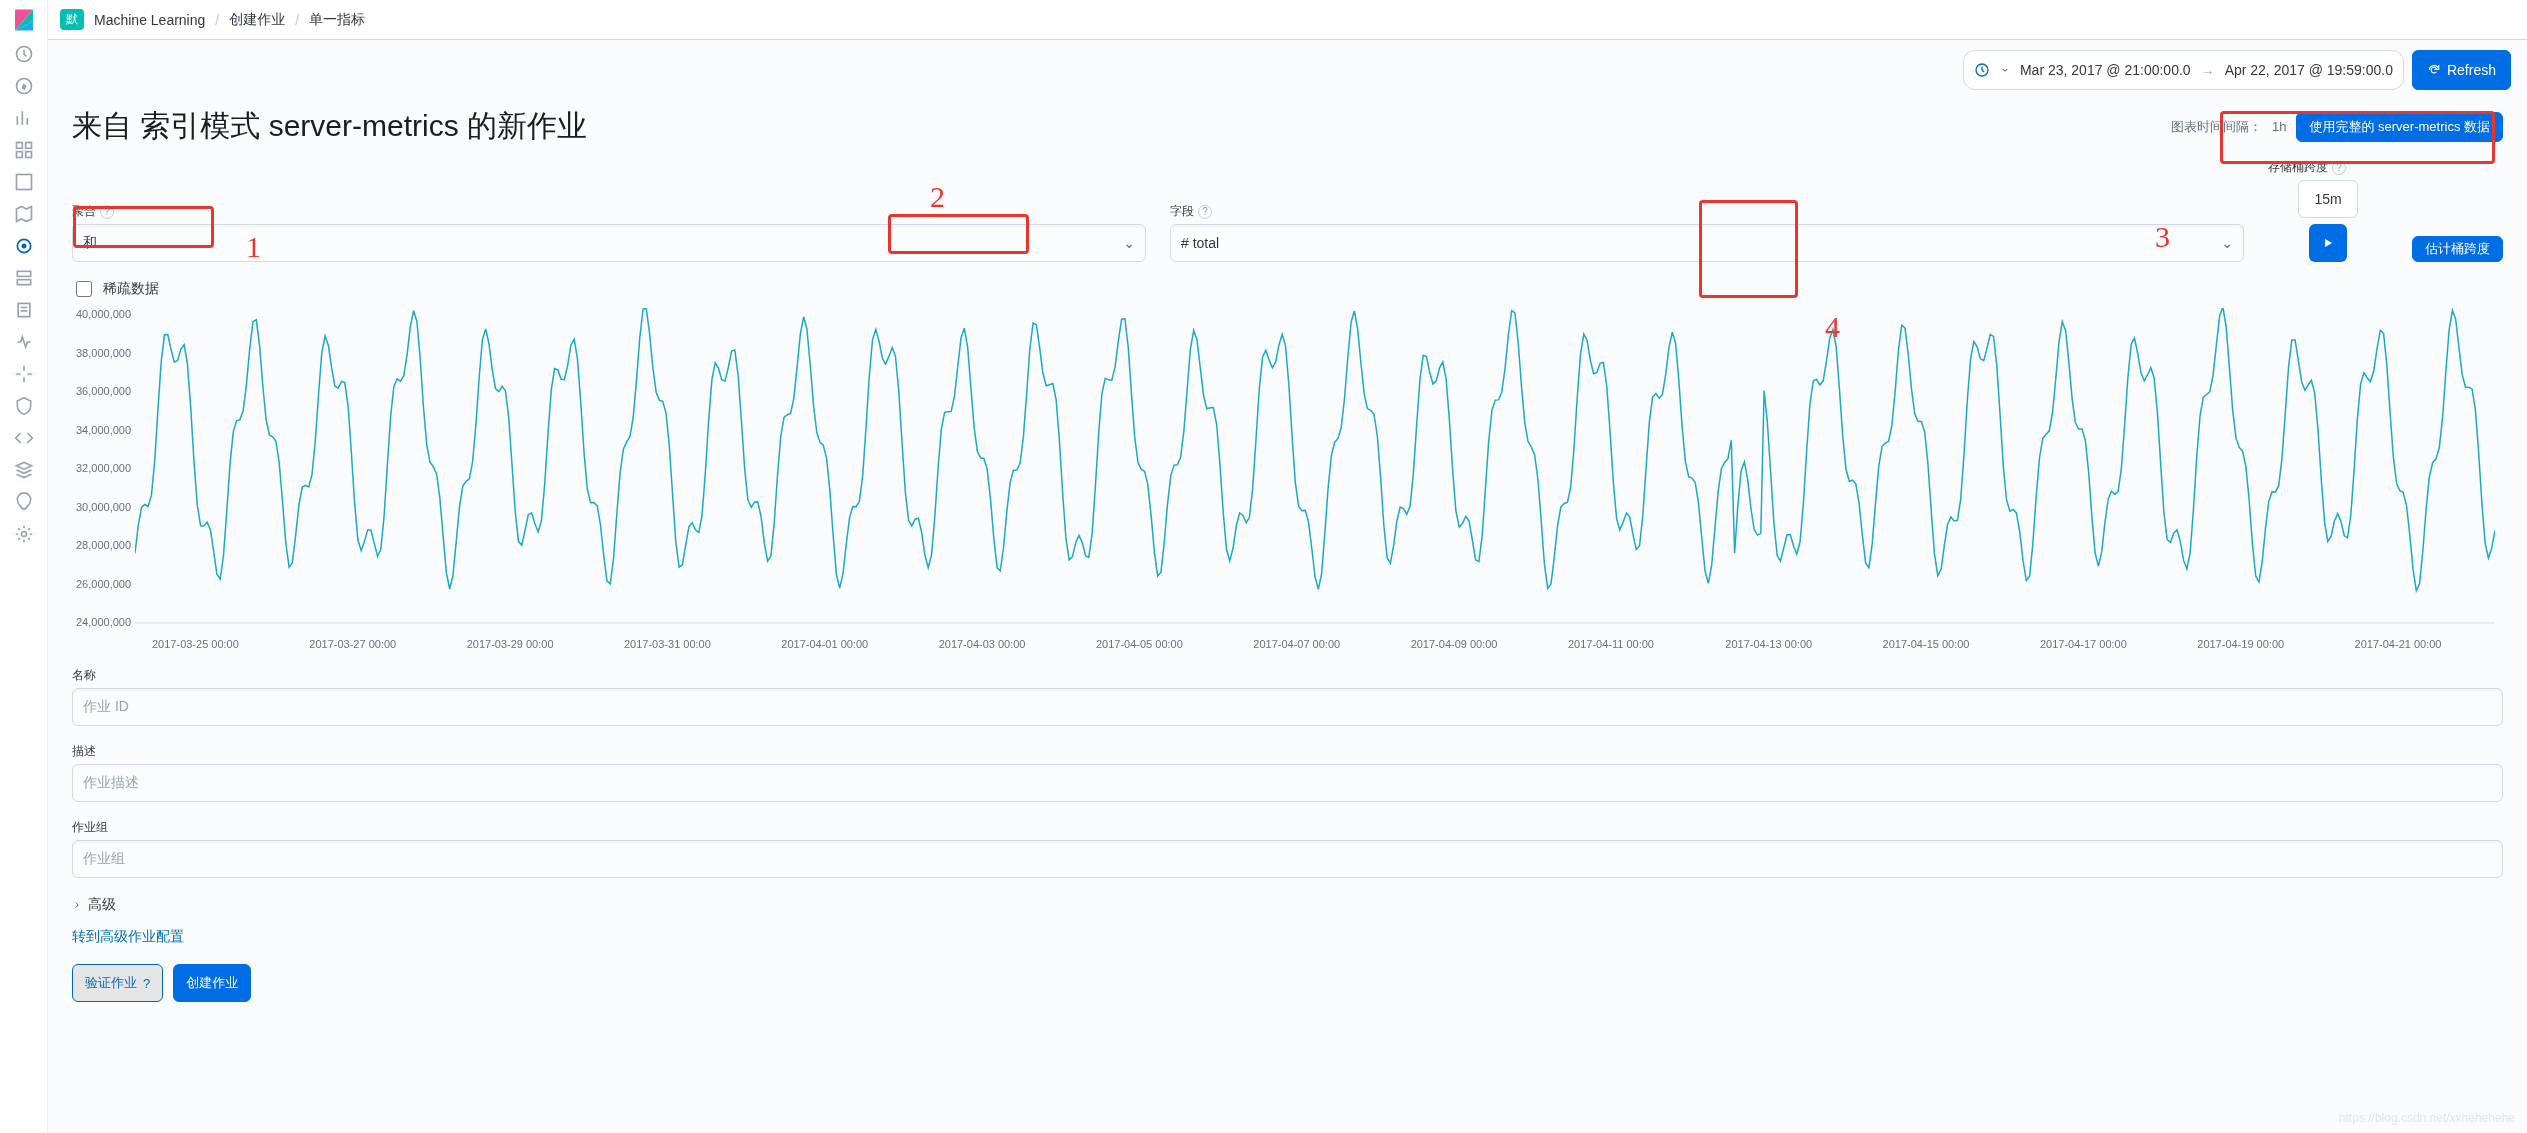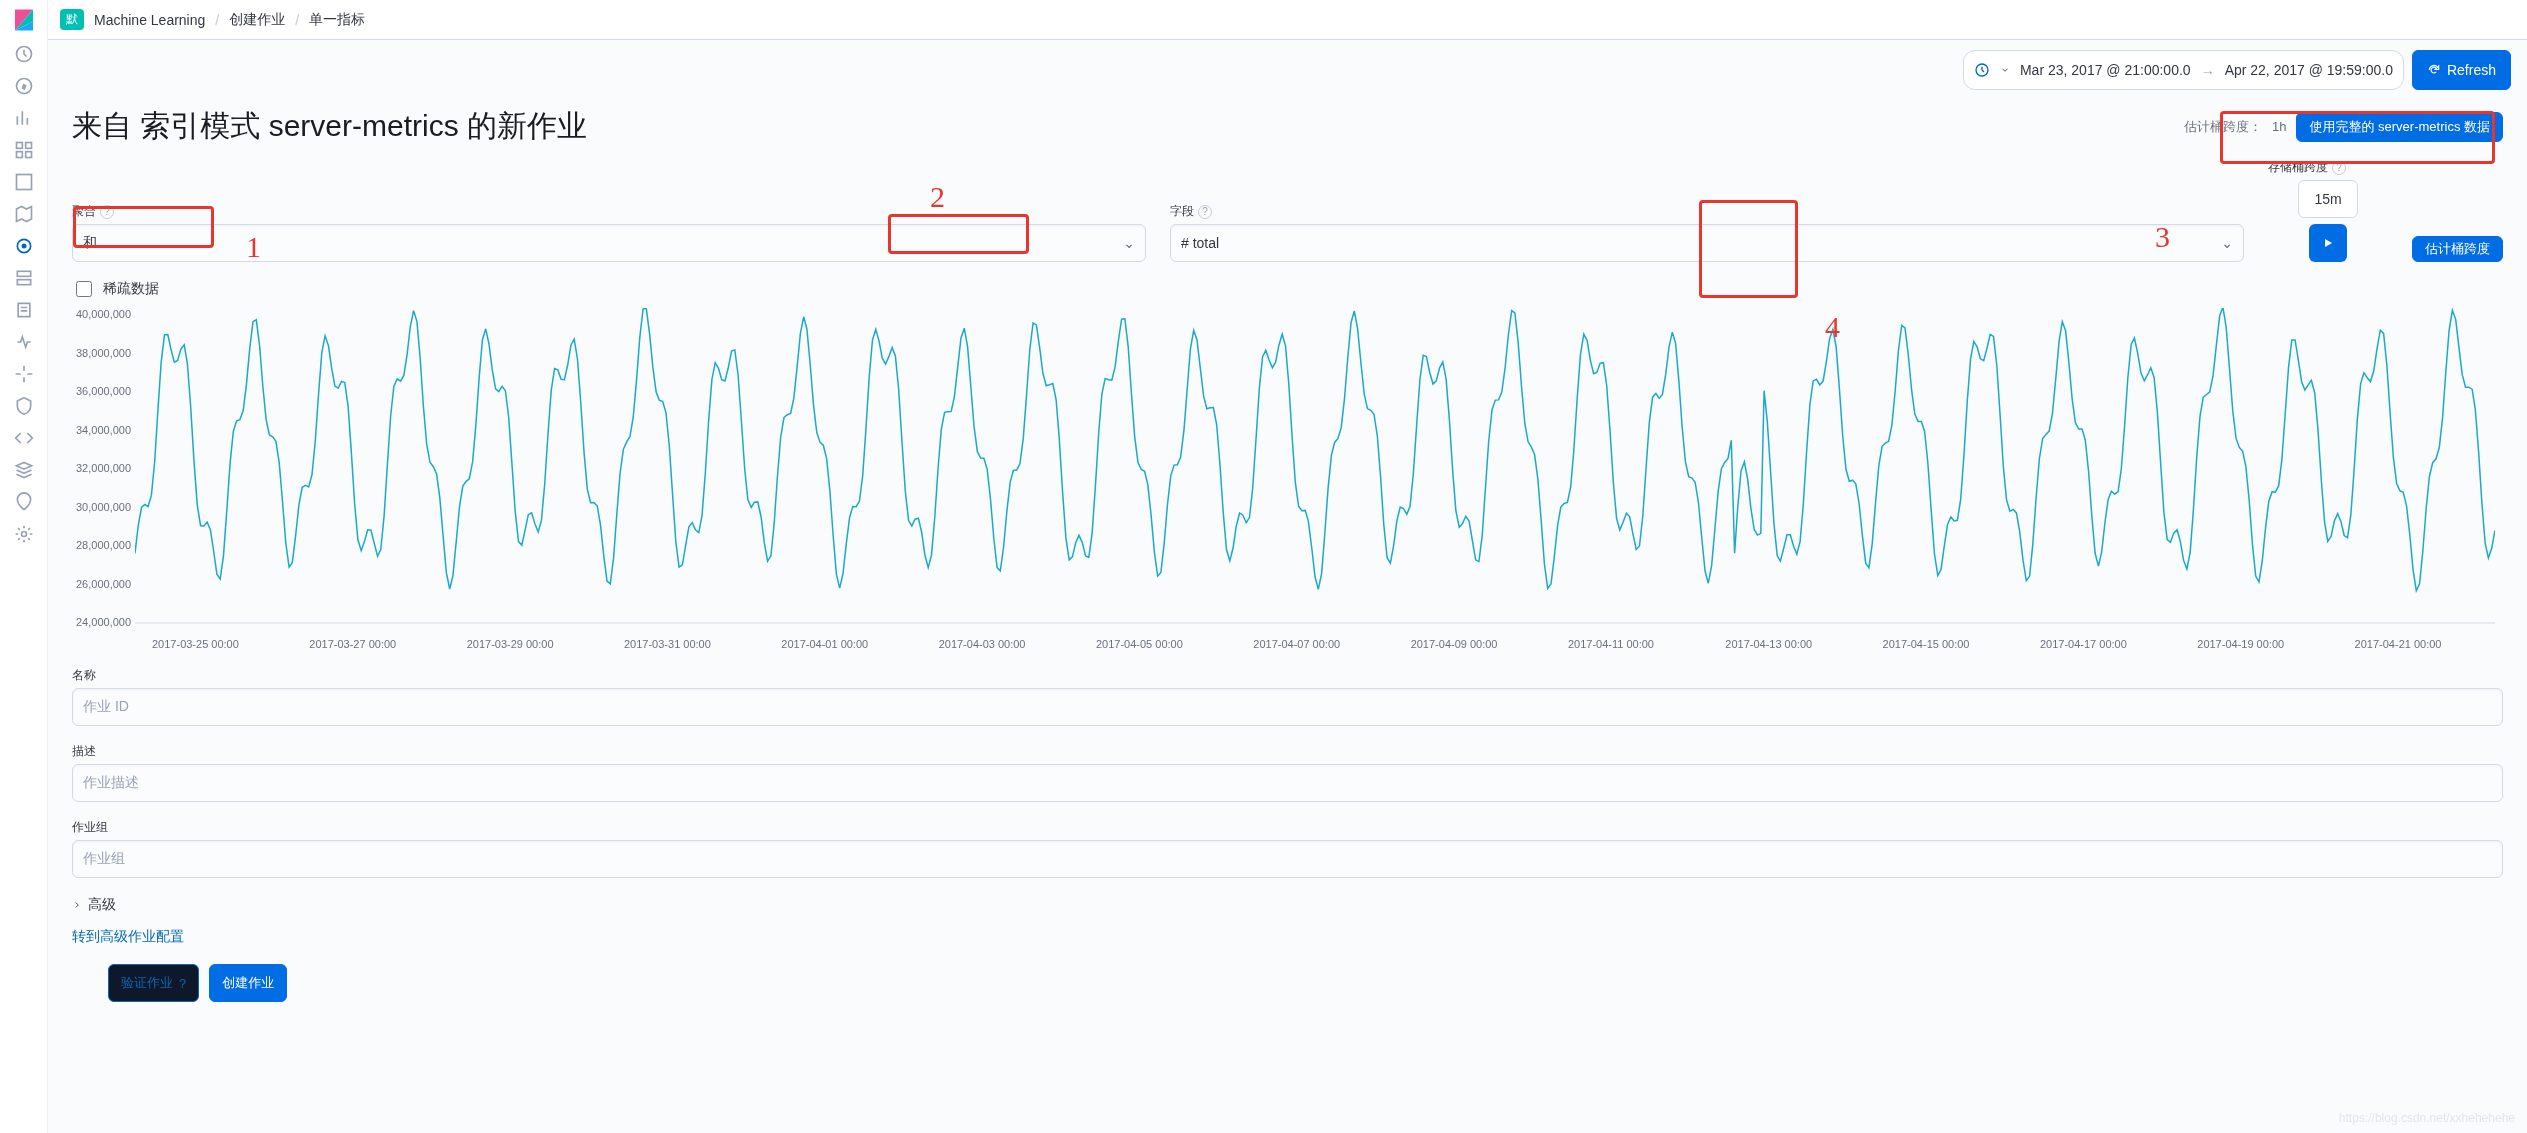--- a/index.html
+++ b/index.html
@@ -83,21 +83,21 @@
   
   .blockfield{padding:8px 24px;}
   .blockfield label{font-size:12px;color:var(--text);}
   .blockfield .input{margin-top:4px;height:38px;border:1px solid var(--border);border-radius:6px;
                      background:#fbfcfd;box-shadow:inset 0 2px 2px rgba(0,0,0,.03);padding:0 10px;
                      display:flex;align-items:center;color:#98a2b3;font-size:14px;}
 
   .adv{padding:10px 24px;color:var(--text);font-size:14px;display:flex;align-items:center;gap:6px;cursor:pointer;}
   .link{padding:4px 24px;color:var(--link);font-size:14px;cursor:pointer;}
   .actions{padding:14px 24px 30px 24px;display:flex;gap:10px;}
-  .btn.outline-primary{border-color:var(--link);color:var(--link);background:#0f172a;margin-left:36px;}
+  .btn.outline-primary{border-color:var(--link);color:var(--link);background:#e5e5e5;}
 
   
   .annot-box{position:absolute;border:3px solid var(--annot);border-radius:4px;pointer-events:none;z-index:10;}
   .annot-num{position:absolute;color:var(--annot);font-size:30px;font-weight:400;z-index:10;
              font-family:"Times New Roman",serif;}
 
   .watermark{position:fixed;right:12px;bottom:8px;font-size:12px;color:#e1e5ec;}
 </style>
 </head>
 <body>
@@ -195,21 +195,21 @@
       <svg width="14" height="14" viewBox="0 0 24 24">
           <path d="M4 12a8 8 0 0114-5l2-2v6h-6l2-2a5 5 0 100 6" fill="none" stroke="currentColor" stroke-width="2"></path>
         </svg>
       <span>Refresh</span>
     </button>
   </div>
 
   <div class="titlerow">
     <h1>来自 索引模式 server-metrics 的新作业</h1>
     <div class="right">
-      <span>估计桶跨度：</span>
+      <span>图表时间间隔：</span>
       <span>1h</span>
       <button class="btn primary small">使用完整的 server-metrics 数据</button>
     </div>
   </div>
 
   <div class="formrow">
     <div class="field grow">
       <label>
           <span>聚合</span>
           <span class="q">?</span>

